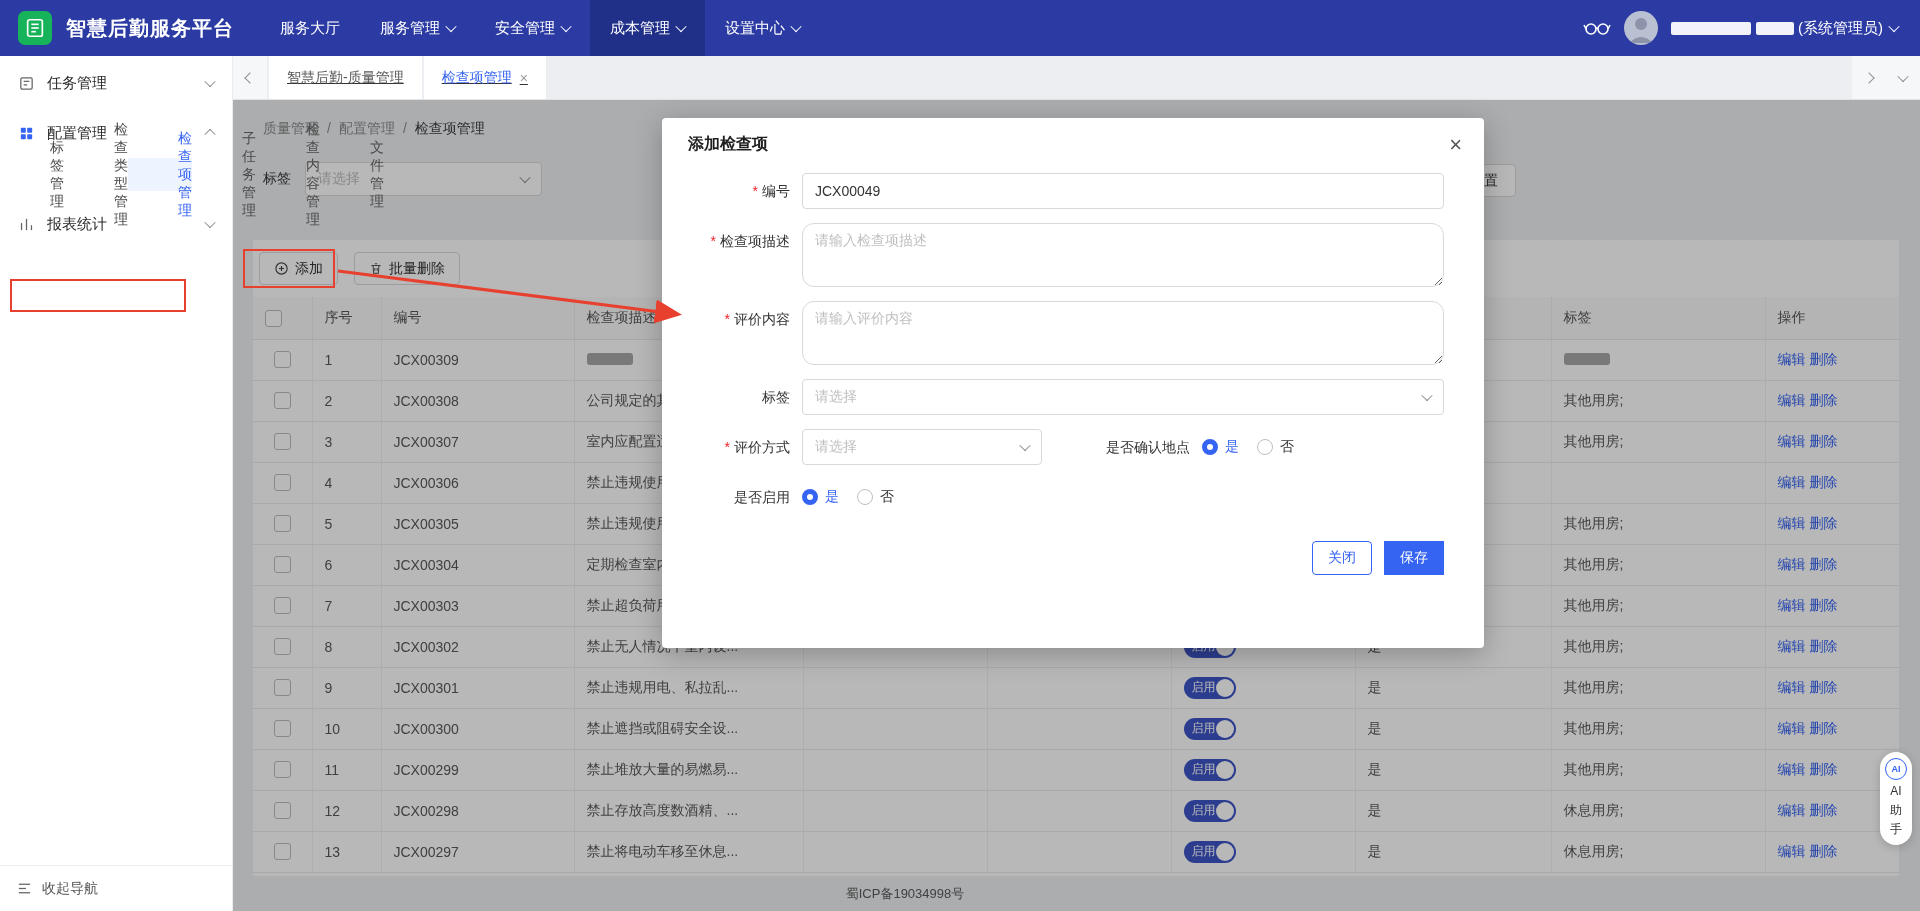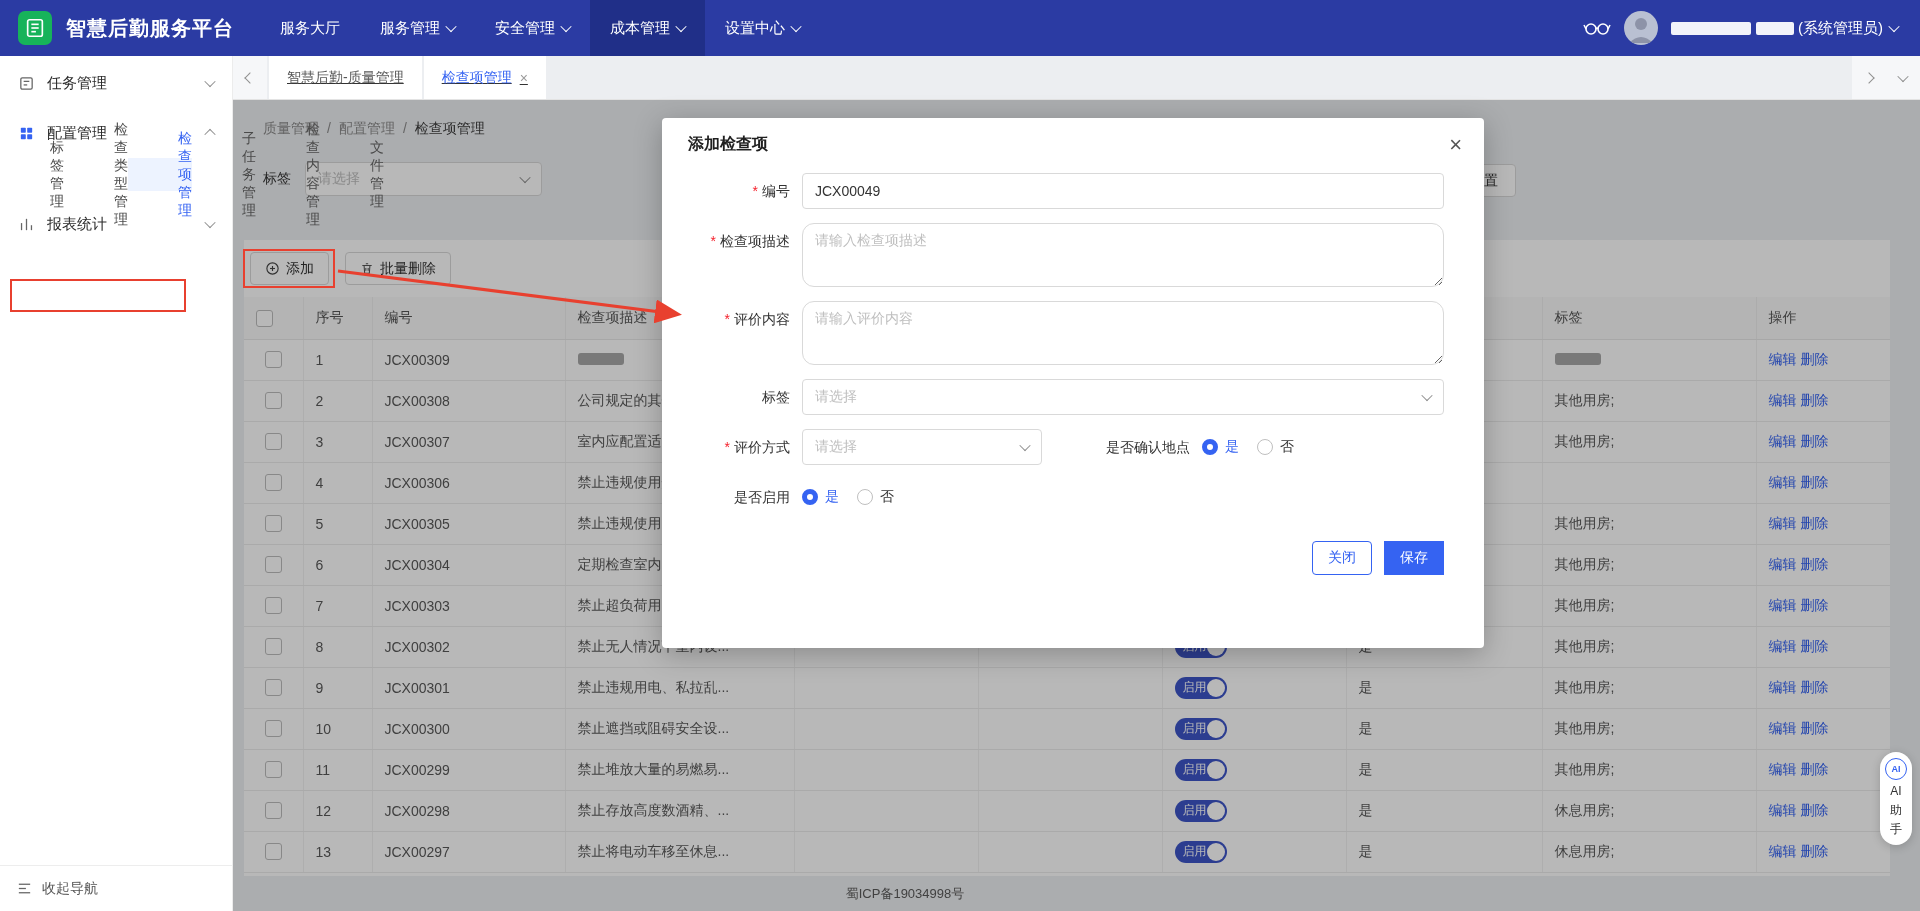--- a/index.html
+++ b/index.html
@@ -61,21 +61,21 @@
   .breadcrumb{position:absolute;left:30px;top:20px;font-size:14px;color:#8c8c8c;display:flex;gap:8px;}
   .breadcrumb .cur{color:#3c3c3c;}
   .filter-row{position:absolute;left:30px;top:62px;display:flex;align-items:center;gap:14px;}
   .filter-label{font-size:14px;color:#333;}
   .select{height:34px;background:#fff;border:1px solid var(--border);border-radius:4px;display:flex;align-items:center;padding:0 12px;cursor:pointer;}
   .select .ph{color:#bfbfbf;flex:1;font-size:14px;}
   .filter-select{width:237px;}
   .btn{height:33px;border:1px solid var(--border);background:#fff;border-radius:4px;display:inline-flex;align-items:center;gap:6px;padding:0 14px;font-size:14px;color:#333;cursor:pointer;}
   .reset-btn{position:absolute;left:1219px;top:64px;width:64px;justify-content:center;}
 
-  .card{position:absolute;left:11px;top:140px;width:1646px;bottom:35px;background:#fff;overflow:hidden;}
+  .card{position:absolute;left:20px;top:140px;width:1646px;bottom:35px;background:#fff;overflow:hidden;}
   .toolbar{display:flex;align-items:center;padding:12px 0 12px 6px;gap:16px;}
 
   table.grid{border-collapse:collapse;table-layout:fixed;width:1646px;}
   .grid th{height:42px;background:#fafafa;font-weight:normal;color:#555;text-align:left;padding:0 12px;border-bottom:1px solid #e8e8e8;border-right:1px solid #efefef;font-size:14px;}
   .grid td{height:41px;padding:0 12px;border-bottom:1px solid #ececec;border-right:1px solid #f2f2f2;font-size:14px;color:#595959;white-space:nowrap;overflow:hidden;}
   .grid th:last-child,.grid td:last-child{border-right:none;}
   .c-cb,.th-cb{text-align:center;}
   .cb{width:17px;height:17px;border:1.5px solid #bdbdbd;border-radius:3px;background:#fff;display:inline-block;vertical-align:middle;}
   .redact-cell{display:inline-block;width:46px;height:12px;border-radius:3px;background:#a8a8a8;}
   .switch{width:52px;height:22px;border-radius:11px;background:var(--toggle-bg);display:inline-flex;align-items:center;position:relative;padding-left:8px;cursor:pointer;}

